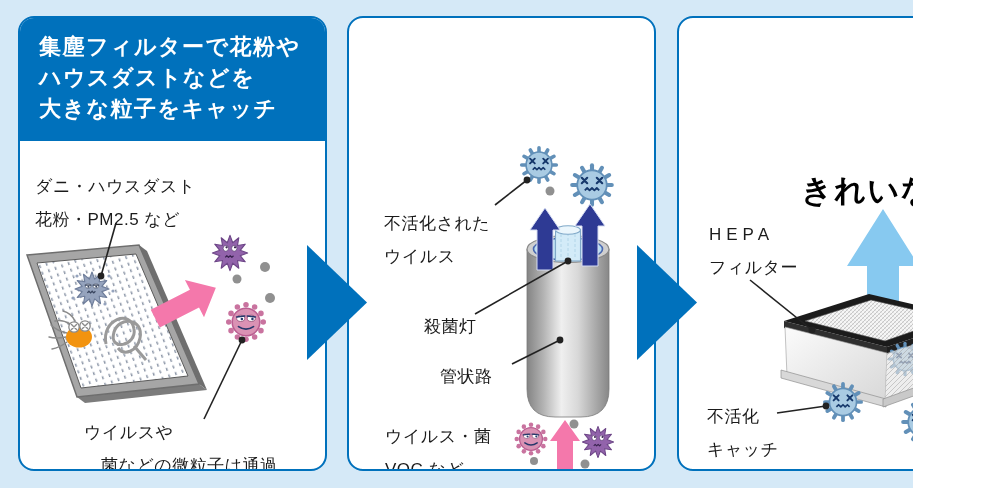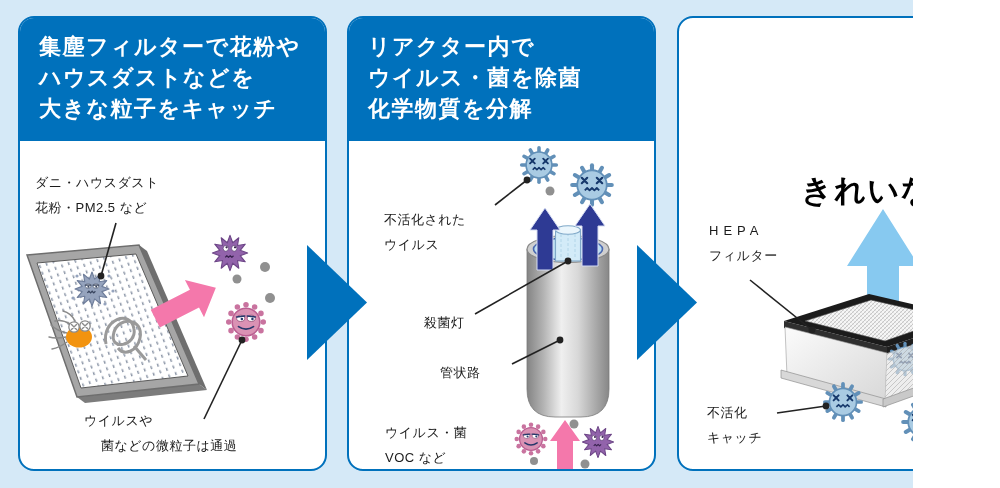--- a/index.html
+++ b/index.html
@@ -4,23 +4,23 @@
 <style>
   html,body{margin:0;padding:0;}
   .stage{position:relative;width:913px;height:488px;background:#d5e9f7;overflow:hidden;
          font-family:"Liberation Sans","DejaVu Sans",sans-serif;}
   .panel{position:absolute;top:16px;width:309px;height:455px;background:#ffffff;
          border:2.5px solid #0071bc;border-radius:16px;overflow:hidden;box-sizing:border-box;}
   .panel-header{background:#0071bc;color:#ffffff;font-weight:bold;font-size:22px;
                 line-height:31px;letter-spacing:1.5px;padding:13px 6px 0 19px;height:123px;
                 box-sizing:border-box;white-space:pre-line;}
   .gfx{position:absolute;left:0;top:0;}
-  .label{position:absolute;font-size:13px;line-height:25px;color:#1b1b1b;
+  .label{position:absolute;font-size:17px;line-height:33px;color:#1b1b1b;
          letter-spacing:0.5px;white-space:pre-line;}
-  .hang{padding-left:17px;text-indent:-17px;}
+  .hang{padding-left:17px;text-indent:-17px;margin-top:8px;}
   .hepa-label::first-line{letter-spacing:5px;}
   .clean-air{position:absolute;font-size:31px;font-weight:bold;color:#000;
              letter-spacing:1.5px;white-space:nowrap;}
   .flow-arrow{position:absolute;top:245px;width:60px;height:115px;}
 </style>
 </head>
 <body>
 
 <div class="stage">
 
@@ -166,23 +166,20 @@
           <circle cx="222" cy="322" r="3.4" fill="#222" stroke="none"></circle>
       </g>
     </svg>
     <div class="label" style="left:15px;top:152px">ダニ・ハウスダスト
 花粉・PM2.5 など</div>
     <div class="label hang" style="left:64px;top:390px">ウイルスや
 菌などの微粒子は通過</div>
   </div>
 
   <div class="panel" style="left:347px">
-    <div class="panel-header">リアクター内で
-ウイルス・菌を除菌
-化学物質を分解</div>
     <svg class="gfx" width="309" height="455" viewBox="0 0 309 455">
       <use href="#g-vdead" transform="translate(190,147) scale(1.05)"></use>
       <use href="#g-vdead" transform="translate(243,167) scale(1.2)"></use>
       <circle cx="201" cy="173" r="4.5" fill="#909090"></circle>
       <g>
         <path d="M178,231 L178,371 Q178,399 206,399 L232,399 Q260,399 260,371 L260,231 Z" fill="url(#grad-cyl)" stroke="#7a7a7a" stroke-width="0.8"></path>
         <ellipse cx="219" cy="231" rx="41" ry="13.5" fill="#cfcfcf" stroke="#8a8a8a" stroke-width="1.2"></ellipse>
         <ellipse cx="219" cy="231" rx="34.5" ry="11" fill="#b9ddf1" stroke="#4a68b0" stroke-width="1.6"></ellipse>
         <path d="M193,230 v6 M201,235 v5 M237,235 v5 M245,229 v6" stroke="#8fb9da" stroke-width="1.2" fill="none"></path>
         <g>

